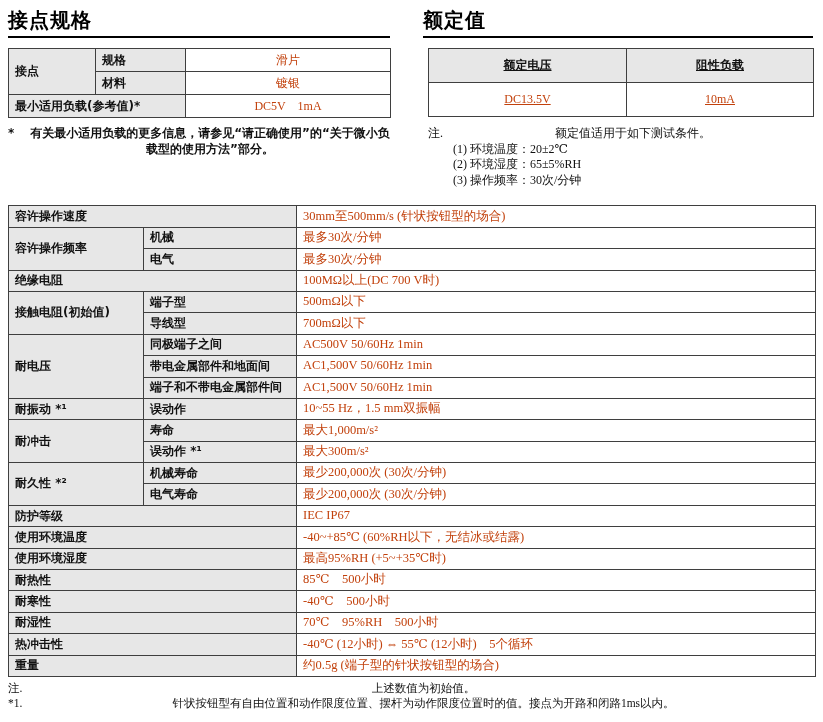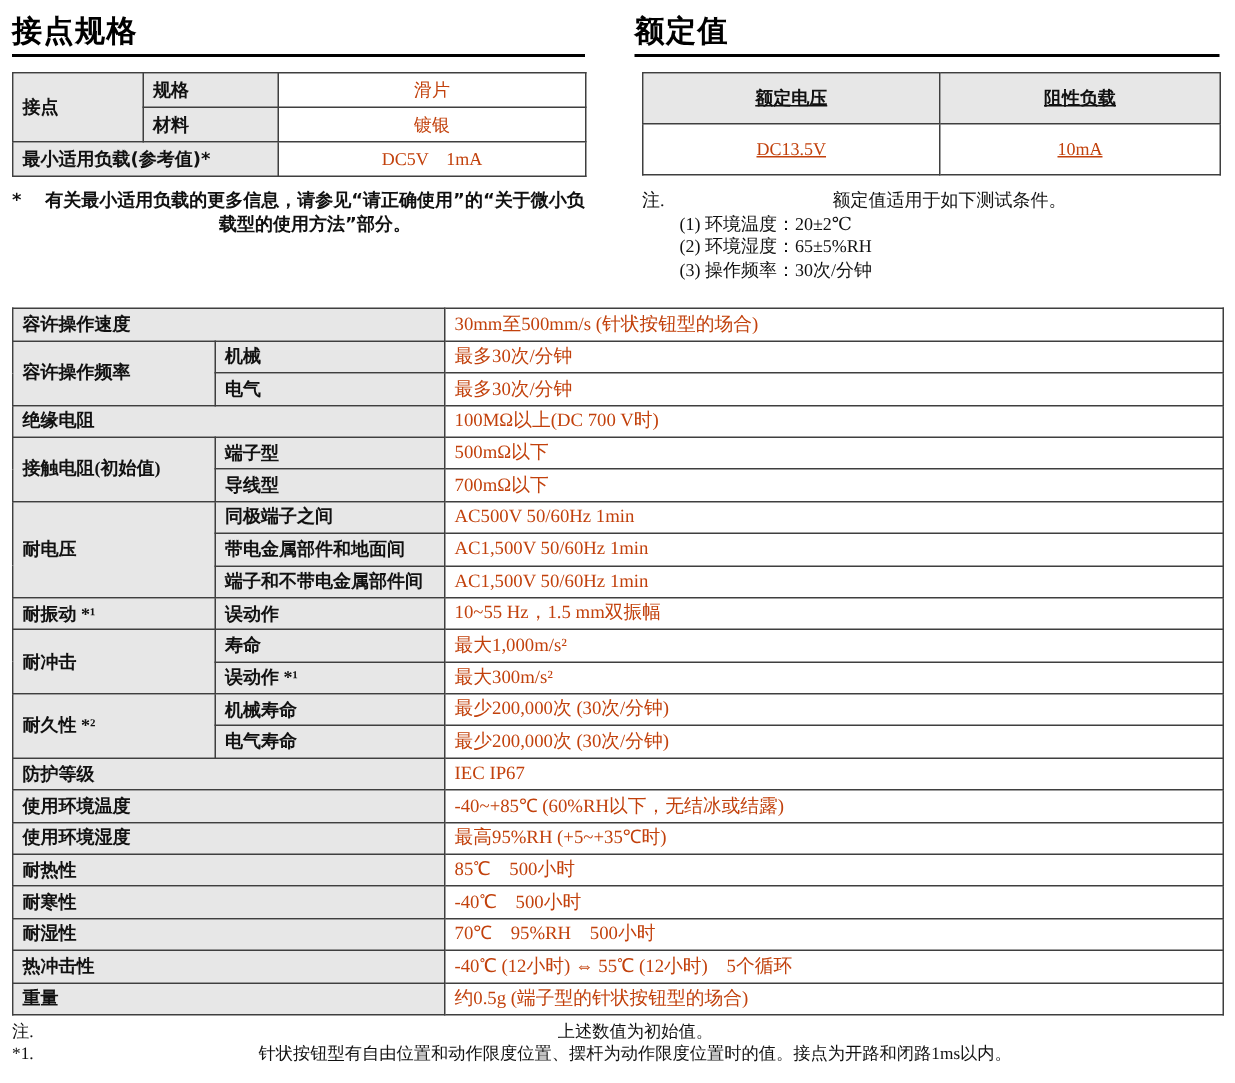--- a/index.html
+++ b/index.html
@@ -75,21 +75,21 @@
 
   .rated-notes { margin-top: 9px; margin-left: 5px; font-size: 12px; line-height: 1.3; color: #111; }
   .rated-notes .marker { flex-basis: 25px; }
   .rated-notes .items { margin-left: 25px; }
   .rated-notes .items div { line-height: 1.3; }
 
   
   .char-section { margin-top: 17px; }
   .char-section .sec-title { margin-bottom: 8px; }
   .char-table { width: 807px; border: 1.5px solid #222; }
-  .char-table td { height: 21.4px; font-family: Liberation Serif, serif; }
+  .char-table td { height: 21.4px; }
   .char-table td.val { font-size: 12.5px; }
 
   .char-footnotes { margin-top: 4px; font-size: 11.5px; line-height: 1.28; color: #111; }
   .char-footnotes .fn .marker { flex: 0 0 24px; }
 </style>
 </head>
 <body>
 
 <div class="page">
 

